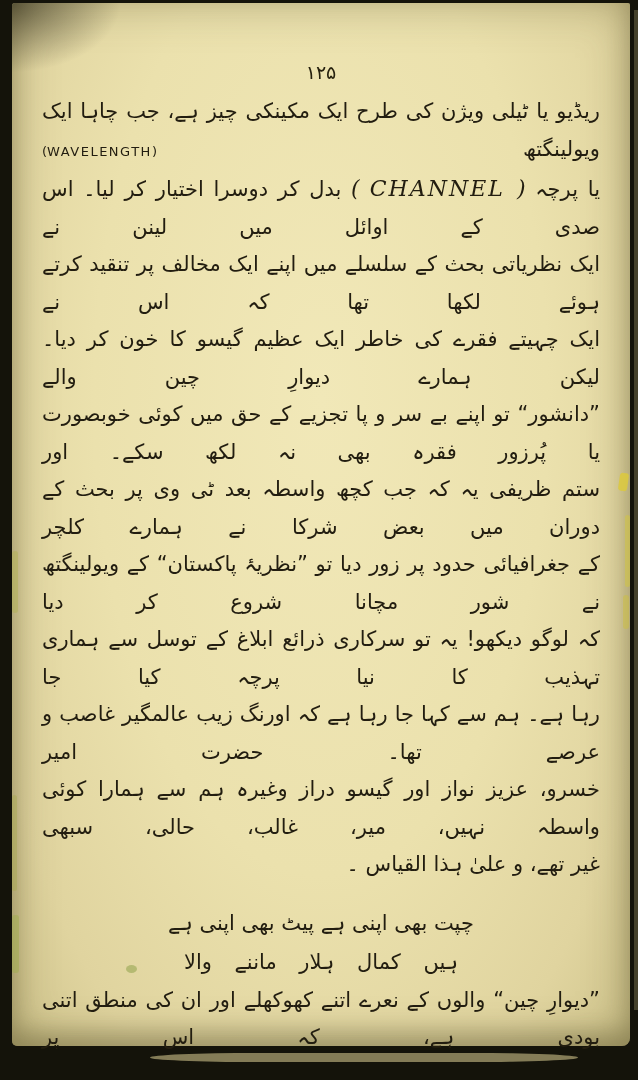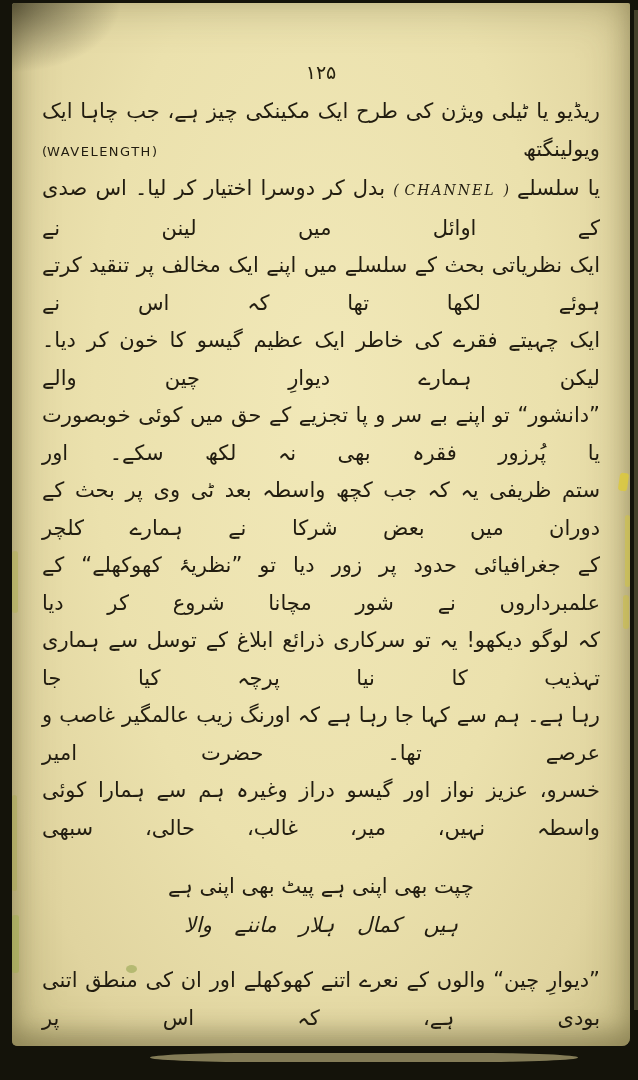--- a/index.html
+++ b/index.html
@@ -40,28 +40,28 @@
     line-height:37.5px;
     text-align:justify;text-align-last:justify;
   }
   .line.end{text-align-last:right;}
   .ul{text-decoration:underline;text-underline-offset:5px;}
   .eng-small{
     font-size:13px;letter-spacing:1.5px;direction:ltr;unicode-bidi:embed;
     font-family:"DejaVu Sans",sans-serif;
   }
   .eng-channel{
-    font-size:14px;font-style:italic;direction:ltr;unicode-bidi:embed;
+    font-size:22px;font-style:italic;direction:ltr;unicode-bidi:embed;
     font-family:"DejaVu Serif",serif;letter-spacing:2px;margin-top:44px;
   }
   .verse{
     text-align:center;text-align-last:center;line-height:39px;
   }
   .verse.v1{margin-top:20px;}
-  .verse.v2{word-spacing:16px;margin-bottom:17px;font-style:italic;}
+  .verse.v2{word-spacing:16px;margin-bottom:0;}
   
   .mark{position:absolute;pointer-events:none;}
   .hl-right-1{right:2px;top:470px;width:9px;height:18px;background:#dcc93c;opacity:.85;border-radius:3px;transform:rotate(8deg);}
   .hl-right-2{right:0;top:512px;width:5px;height:72px;background:#d2c43f;opacity:.55;border-radius:3px;}
   .hl-right-3{right:1px;top:592px;width:6px;height:34px;background:#cdbf3e;opacity:.5;border-radius:3px;}
   .sm-left-1{left:0;top:548px;width:6px;height:62px;background:#b2b253;opacity:.5;border-radius:3px;}
   .sm-left-2{left:0;top:792px;width:5px;height:96px;background:#a8a94c;opacity:.42;border-radius:3px;}
   .sm-left-3{left:0;top:912px;width:7px;height:58px;background:#9fae4e;opacity:.5;border-radius:3px;}
   .sm-dot{left:114px;top:962px;width:11px;height:8px;background:#8fa24a;opacity:.55;border-radius:50%;}
 </style>
@@ -73,30 +73,31 @@
 <div class="page">
   <div class="corner-shadow-tl"></div>
 
   <div class="pagenum">۱۲۵</div>
 
   <div class="textblock">
 
 
     <div class="line"><span>ریڈیو یا ٹیلی ویژن کی طرح ایک مکینکی چیز ہے، جب چاہا ایک ویولینگتھ</span> <span class="eng-small">(WAVELENGTH)</span></div>
 
-    <div class="line"><span>یا سلسلے</span> <span class="eng-channel">( CHANNEL )</span> <span>بدل کر دوسرا اختیار کر لیا۔ اس صدی کے اوائل میں لینن نے</span></div>
+    <div class="line"><span>یا پرچہ</span> <span class="eng-channel">( CHANNEL )</span> <span>بدل کر دوسرا اختیار کر لیا۔ اس صدی کے اوائل میں لینن نے</span></div>
 
     <div class="line">ایک نظریاتی بحث کے سلسلے میں اپنے ایک مخالف پر تنقید کرتے ہوئے لکھا تھا کہ اس نے</div>
     <div class="line">ایک چہیتے فقرے کی خاطر ایک عظیم گیسو کا خون کر دیا۔ لیکن ہمارے دیوارِ چین والے</div>
     <div class="line">”دانشور“ تو اپنے بے سر و پا تجزیے کے حق میں کوئی خوبصورت یا پُرزور فقرہ بھی نہ لکھ سکے۔ اور</div>
     <div class="line">ستم ظریفی یہ کہ جب کچھ واسطہ بعد ٹی وی پر بحث کے دوران میں بعض شرکا نے ہمارے کلچر</div>
-    <div class="line">کے جغرافیائی حدود پر زور دیا تو ”نظریۂ کھوکھلے“ کے علمبرداروں نے شور مچانا شروع کر دیا</div>
+    <div class="line">کے جغرافیائی حدود پر زور دیا تو ”نظریۂ پاکستان“ کے ویولینگتھ نے شور مچانا شروع کر دیا</div>
     <div class="line">کہ لوگو دیکھو! یہ تو سرکاری ذرائع ابلاغ کے توسل سے ہماری تہذیب کا نیا پرچہ کیا جا</div>
     <div class="line">رہا ہے۔ ہم سے کہا جا رہا ہے کہ اورنگ زیب عالمگیر غاصب و عرصے تھا۔ حضرت امیر</div>
     <div class="line">خسرو، عزیز نواز اور گیسو دراز وغیرہ ہم سے ہمارا کوئی واسطہ نہیں، میر، غالب، حالی، سبھی</div>
+    <div class="line end">غیر تھے، و علیٰ ہذا القیاس ۔</div>
 
     <div class="line verse v1">چپت بھی اپنی ہے پیٹ بھی اپنی ہے</div>
     <div class="line verse v2">ہیں کمال ہلار ماننے والا</div>
 
     <div class="line">”دیوارِ چین“ والوں کے نعرے اتنے کھوکھلے اور ان کی منطق اتنی بودی ہے، کہ اس پر</div>
 
   </div>
 
   <div class="mark hl-right-1"></div>
   <div class="mark hl-right-2"></div>

